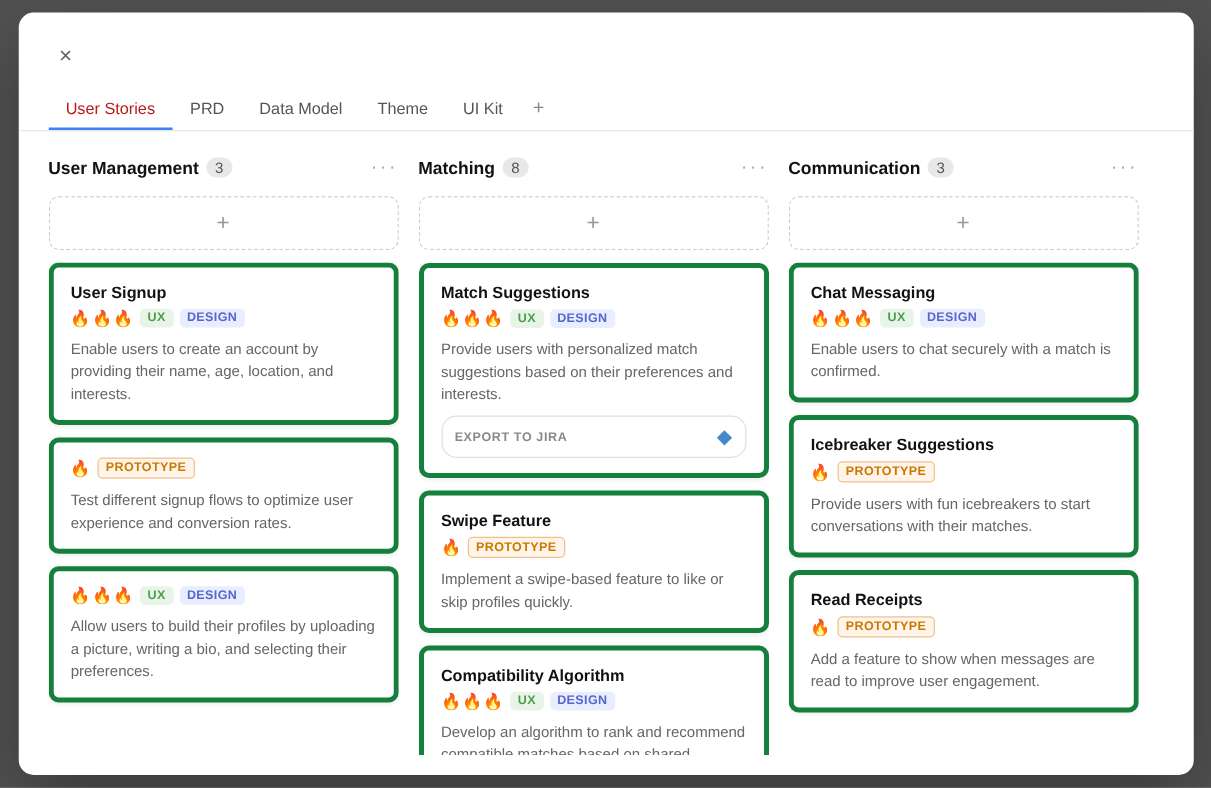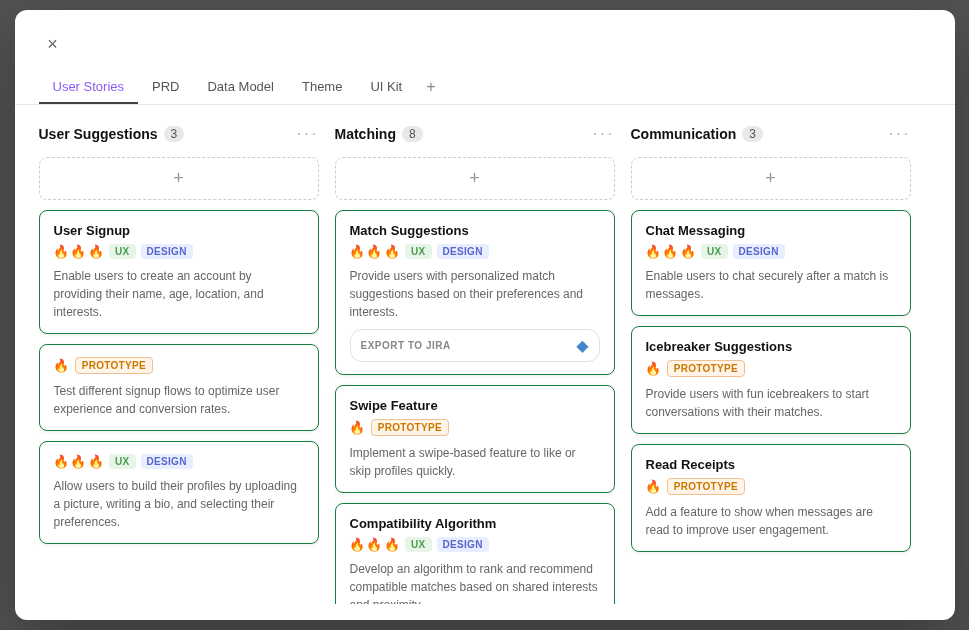--- a/index.html
+++ b/index.html
@@ -66,22 +66,22 @@
     .tab {
       padding: 8px 14px;
       cursor: pointer;
       color: #555;
       font-size: 13px;
       font-weight: 500;
       border-bottom: 2px solid transparent;
       margin-bottom: -1px;
     }
     .tab.active {
-      color: #8b5cf6;
-      border-bottom: 2px solid #404040;
+      color: #b91c1c;
+      border-bottom: 2px solid #3b82f6;
     }
     .tab-add {
       padding: 8px 10px;
       cursor: pointer;
       color: #888;
       font-size: 16px;
     }
     .modal-body {
       display: flex;
       gap: 16px;
@@ -143,21 +143,21 @@
       flex-direction: column;
       gap: 10px;
       overflow-y: auto;
       flex: 1;
     }
     .card {
       background: #fff;
       border-radius: 8px;
       padding: 12px 14px;
       box-shadow: 0 1px 4px rgba(0,0,0,0.08);
-      border: 1px solid #15803d;
+      border: 4px solid #15803d;
     }
     .card-title {
       font-size: 13px;
       font-weight: 600;
       color: #111;
       margin-bottom: 6px;
     }
     .card-tags {
       display: flex;
       align-items: center;
@@ -223,21 +223,21 @@
       <div class="tab">Theme</div>
       <div class="tab">UI Kit</div>
       <div class="tab-add">+</div>
     </div>
 
     <div class="modal-body">
 
       <div class="column">
         <div class="column-header">
           <div class="column-title-group">
-            <span class="column-title">User Suggestions</span>
+            <span class="column-title">User Management</span>
             <span class="column-count">3</span>
           </div>
           <span class="column-menu">···</span>
         </div>
         <button class="add-card-btn">+</button>
         <div class="column-cards">
 
           <div class="card">
             <div class="card-title">User Signup</div>
             <div class="card-tags">
@@ -350,21 +350,21 @@
             <div class="card-title">Chat Messaging</div>
             <div class="card-tags">
               <div class="fire-icons">
                 <span class="fire red">🔥</span>
                 <span class="fire red">🔥</span>
                 <span class="fire red">🔥</span>
               </div>
               <span class="tag tag-ux">UX</span>
               <span class="tag tag-design">DESIGN</span>
             </div>
-            <div class="card-desc">Enable users to chat securely after a match is messages.</div>
+            <div class="card-desc">Enable users to chat securely with a match is confirmed.</div>
           </div>
 
           <div class="card">
             <div class="card-title">Icebreaker Suggestions</div>
             <div class="card-tags">
               <div class="fire-icons">
                 <span class="fire red">🔥</span>
               </div>
               <span class="tag tag-prototype">PROTOTYPE</span>
             </div>

